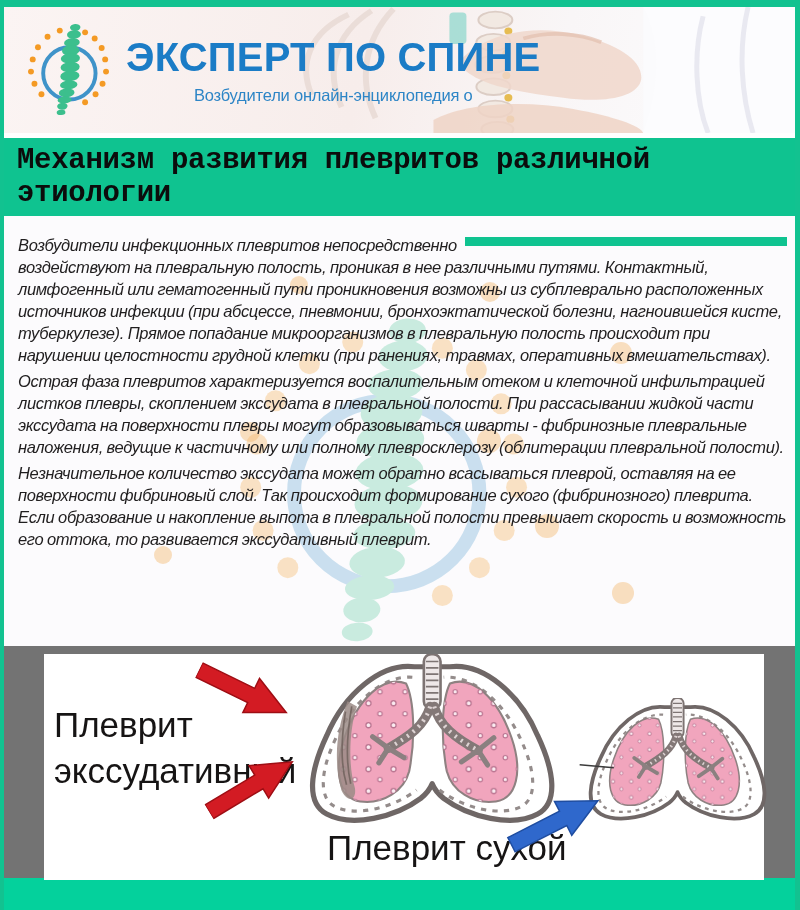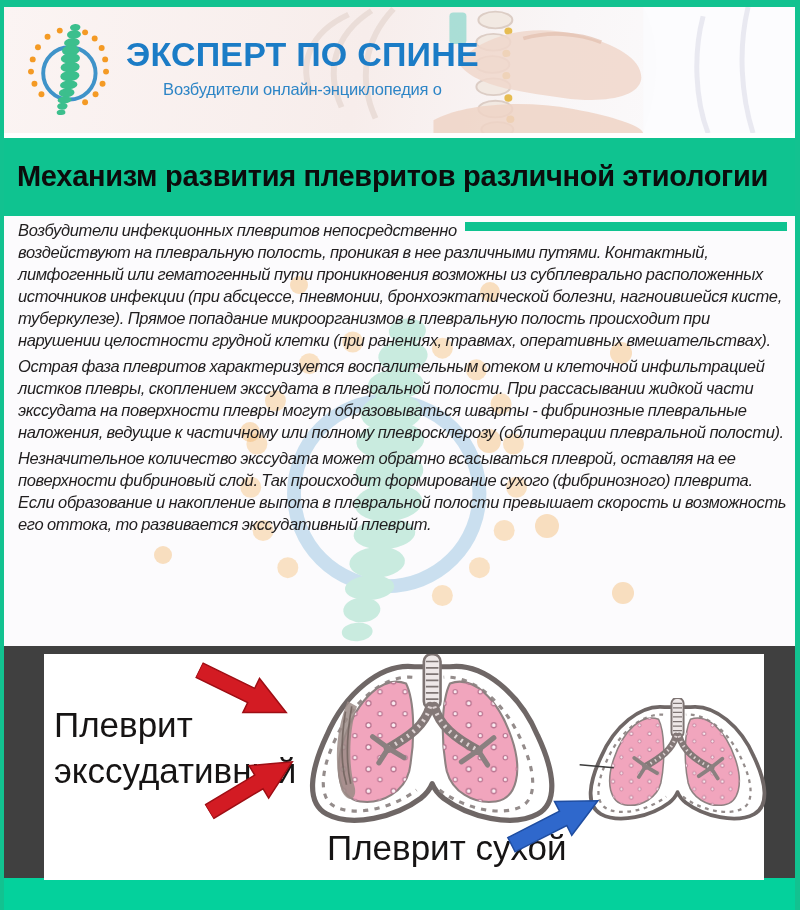--- a/index.html
+++ b/index.html
@@ -22,54 +22,54 @@
   
   .header {
     height:136px; position:relative; overflow:hidden;
     background:linear-gradient(100deg,#fbf4f3 0%,#f7edeb 45%,#f9f6f7 70%,#fdfdfe 100%);
   }
   .header-photo { position:absolute; inset:0; width:100%; height:100%; }
   .logo { position:absolute; left:20px; top:6px; display:flex; align-items:flex-start; gap:6px; z-index:2; cursor:pointer; }
   .logo-mark { width:96px; height:112px; }
   .logo-text { margin-top:22px; text-align:center; }
   .brand {
-    font-size:34px; font-weight:bold; color:#1b7cc6;
+    font-size:40px; font-weight:bold; color:#1b7cc6;
     letter-spacing:.2px; white-space:nowrap;
   }
   .tagline { font-size:16.5px; color:#2d85c6; line-height:21px; margin-top:5px; letter-spacing:-0.2px; }
 
   .white-gap { height:5px; background:#ffffff; }
 
   
   .title-bar { height:84px; background:#0fc390; display:flex; align-items:center; padding-left:13px; }
   .title-bar h1 {
     font-size:29px; font-weight:bold; color:#0c0c0c; letter-spacing:-0.3px;
-    font-family:Liberation Sans, sans-serif;
+    font-family:Liberation Mono, monospace;
   }
 
   
   .content {
     height:463px; background:#fcfbfd; position:relative; overflow:hidden;
-    padding:3px 8px 0 14px;
+    padding:18px 8px 0 14px;
   }
   .content p, .content .p1 {
     position:relative; z-index:2;
     font-style:italic; font-size:16.5px; line-height:22px;
     color:#201e1f; letter-spacing:-0.35px; margin-bottom:4px;
     word-spacing:-0.5px;
   }
   .p1-first-line { display:flex; align-items:flex-start; }
   .p1-first-line .t { white-space:nowrap; }
   .strip { flex:1; margin-left:8px; margin-top:3px; height:9px; background:#0fc390; }
   .strip::after { content:""; display:block; height:3px; background:#0fc390; margin-top:12px; opacity:0; }
   .watermark { position:absolute; left:222px; top:92px; width:340px; height:340px; opacity:.26; z-index:1; }
   .blob { position:absolute; border-radius:50%; background:#f4b469; opacity:.42; z-index:1; }
 
   
-  .figure-area { height:250px; background:#404040; position:relative; }
+  .figure-area { height:250px; background:#737373; position:relative; }
   .figure-box { position:absolute; left:40px; top:8px; width:720px; height:226px; background:#ffffff; }
   .label-exu {
     position:absolute; left:10px; top:48px;
     font-size:35px; line-height:46px; color:#161414; z-index:3;
   }
   .label-dry {
     position:absolute; left:283px; top:174px;
     font-size:35px; color:#161414; z-index:3;
   }
   .arrow { position:absolute; z-index:4; }

